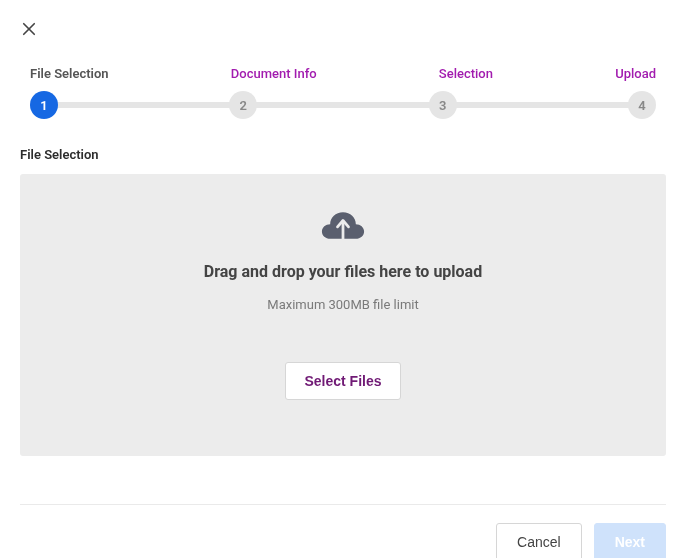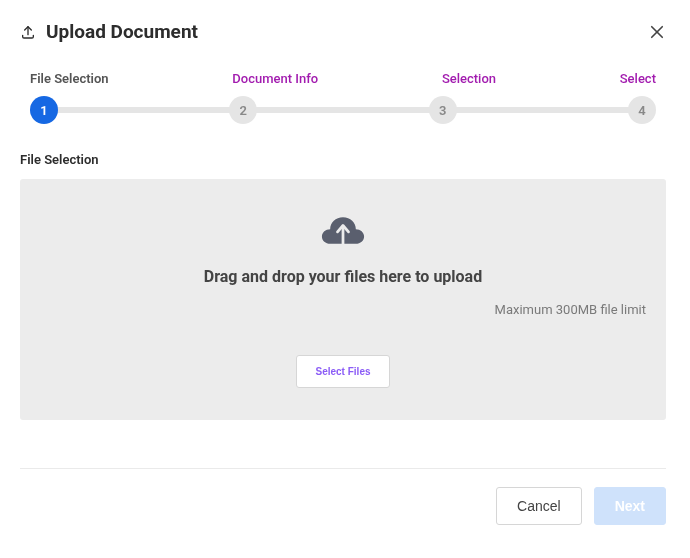--- a/index.html
+++ b/index.html
@@ -98,45 +98,44 @@
     }
     .section-label {
       font-size: 13px;
       font-weight: 600;
       color: #2d2d2d;
       margin-bottom: 12px;
     }
     .dropzone {
       background: #ececec;
       border-radius: 3px;
-      padding: 32px 20px 32px 20px;
+      padding: 32px 20px 56px 20px;
       text-align: center;
       margin-bottom: 48px;
     }
     .drop-heading {
       font-size: 16px;
       font-weight: 700;
       color: #444;
       margin-top: 12px;
       margin-bottom: 14px;
     }
     .drop-sub {
       font-size: 13px;
       color: #7a7a7a;
       line-height: 1.6;
-      text-align: right;
     }
     .select-files {
-      margin-top: 34px;
+      margin-top: 46px;
       display: inline-block;
       background: #ffffff;
       border: 1px solid #d6d6d6;
-      color: #8b5cf6;
-      font-weight: 600;
-      font-size: 10px;
+      color: #701a75;
+      font-weight: 600;
+      font-size: 14px;
       padding: 10px 18px;
       border-radius: 3px;
       cursor: pointer;
     }
     .footer {
       border-top: 1px solid #eaeaea;
       padding-top: 18px;
       display: flex;
       justify-content: flex-end;
       gap: 12px;
@@ -160,44 +159,34 @@
       font-weight: 600;
     }
     .upload-icon svg, .cloud-icon svg, .close-x svg {
       display: block;
     }
   </style>
 </head>
 <body>
 
 <div class="header">
-  <div class="header-left">
-    <span class="upload-icon">
-      <svg width="16" height="16" viewBox="0 0 24 24" fill="none" stroke="#2d2d2d" stroke-width="2" stroke-linecap="round" stroke-linejoin="round">
-        <path d="M4 17v2a2 2 0 0 0 2 2h12a2 2 0 0 0 2-2v-2"></path>
-        <polyline points="7 9 12 4 17 9"></polyline>
-        <line x1="12" y1="4" x2="12" y2="16"></line>
-      </svg>
-    </span>
-    <h1 class="title">Upload Document</h1>
-  </div>
   <button class="close-btn close-x">
     <svg width="18" height="18" viewBox="0 0 24 24" fill="none" stroke="#444" stroke-width="2.2" stroke-linecap="round">
       <line x1="5" y1="5" x2="19" y2="19"></line>
       <line x1="19" y1="5" x2="5" y2="19"></line>
     </svg>
   </button>
 </div>
 
 <div class="stepper">
   <div class="step-labels">
     <div class="step-label">File Selection</div>
     <div class="step-label inactive">Document Info</div>
     <div class="step-label inactive">Selection</div>
-    <div class="step-label inactive">Select</div>
+    <div class="step-label inactive">Upload</div>
   </div>
   <div class="step-track-wrap">
     <div class="step-track"></div>
     <div class="step-circles">
       <div class="step-circle active">1</div>
       <div class="step-circle">2</div>
       <div class="step-circle">3</div>
       <div class="step-circle">4</div>
     </div>
   </div>

